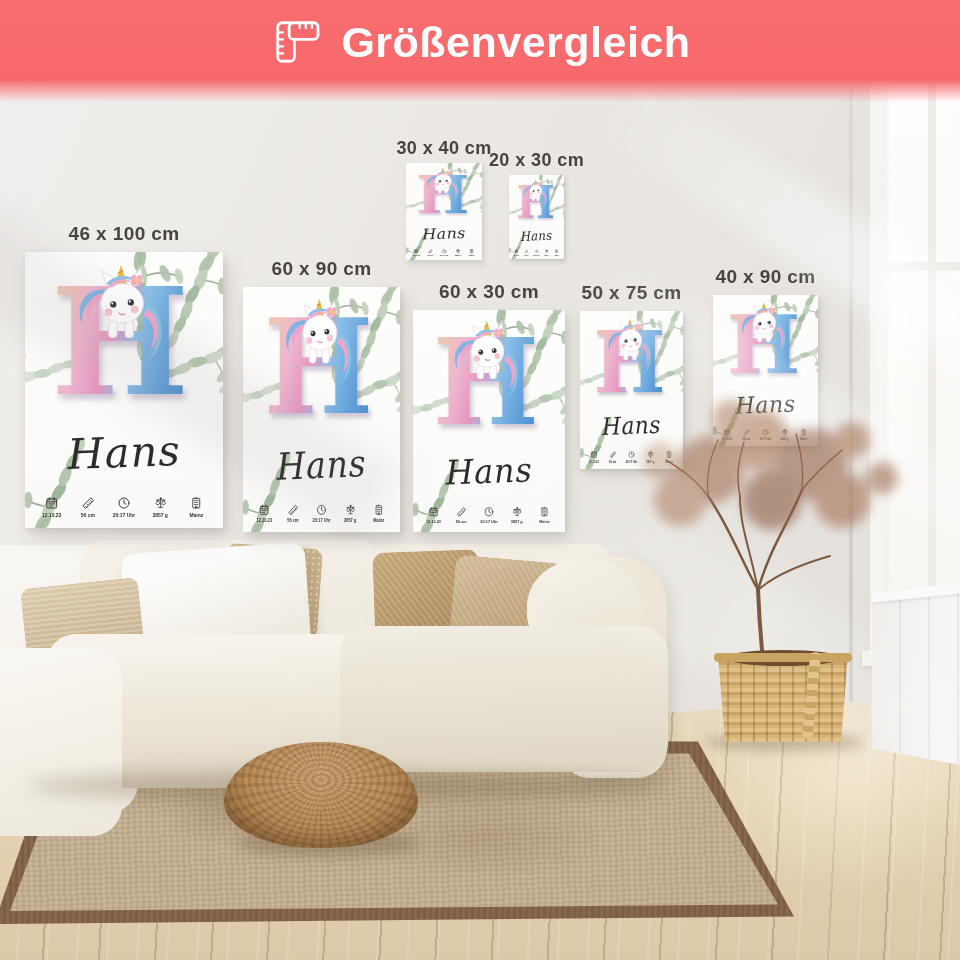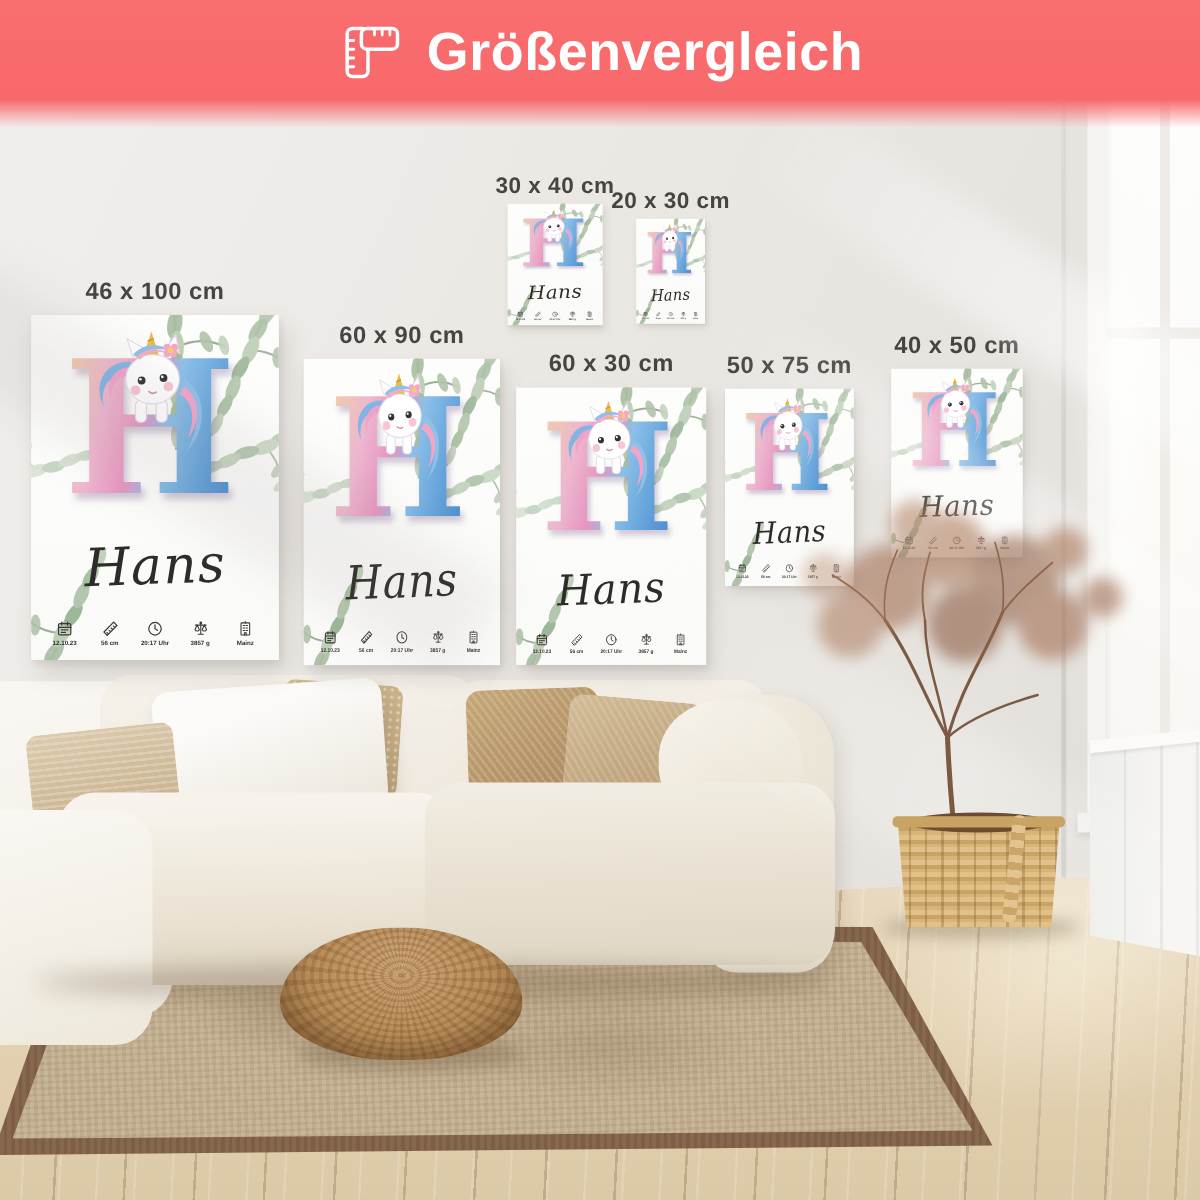--- a/index.html
+++ b/index.html
@@ -674,21 +674,21 @@
           <svg>
               <use href="#ic-building"></use>
             </svg>
           <span>Mainz</span>
         </div>
       </div>
     </div>
   </div>
 
   <div class="poster pos-6">
-    <div class="size-label">40 x 50 cm</div>
+    <div class="size-label">40 x 90 cm</div>
     <div class="art">
       <svg class="euc e1">
           <use href="#euc-branch"></use>
         </svg>
       <svg class="euc e2">
           <use href="#euc-branch"></use>
         </svg>
       <svg class="euc e5">
           <use href="#euc-branch"></use>
         </svg>

